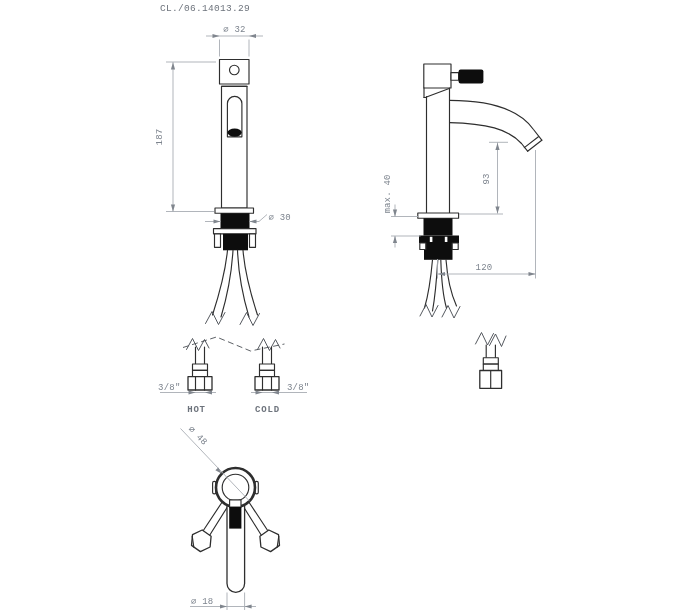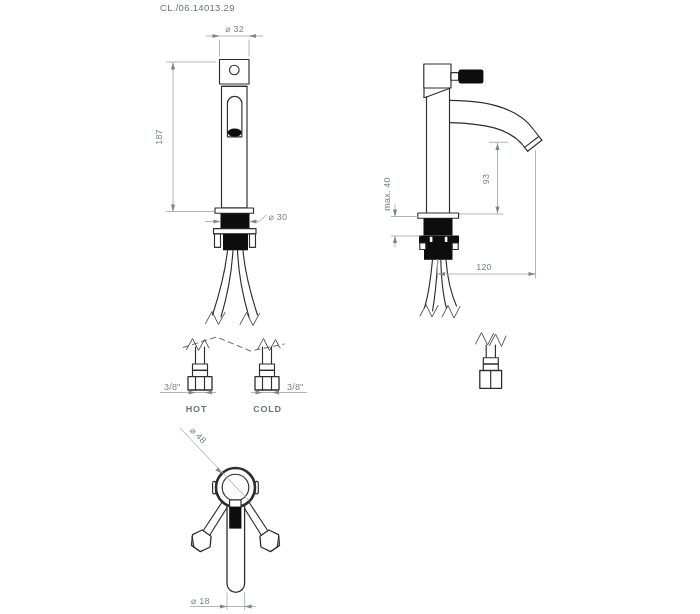--- a/index.html
+++ b/index.html
@@ -1,17 +1,17 @@
 <!DOCTYPE html>
 <html><head>
 <meta charset="utf-8">
 <style>
   html,body{margin:0;padding:0;background:#fff;}
   .stage{position:relative;width:700px;height:614px;background:var(--bg,#fff);overflow:hidden;
-         font-family:Liberation Sans, sans-serif;}
+         font-family:Liberation Mono, monospace;}
   svg{display:block}
   .ol  {stroke:var(--line,#2e2e2e);fill:none;stroke-width:1.15;stroke-linecap:round;stroke-linejoin:round;}
   .olf {stroke:var(--line,#2e2e2e);fill:#ffffff;stroke-width:1.15;stroke-linejoin:round;}
   .olf2{stroke:var(--line,#2e2e2e);fill:#ffffff;stroke-width:1.3;stroke-linejoin:round;}
   .thick{stroke:var(--line,#2e2e2e);fill:#ffffff;stroke-width:2.6;}
   .blk {fill:var(--black,#0d0d0d);stroke:none;}
   .dim {stroke:var(--dim,#a8adb3);fill:none;stroke-width:0.9;}
   .arr {fill:var(--arrow,#80868e);stroke:none;}
   .brk {stroke:#4b4f55;fill:none;stroke-width:0.95;stroke-linejoin:round;stroke-linecap:round;}
   .dsh {stroke:#4b4f55;fill:none;stroke-width:0.9;stroke-dasharray:6 3.5;stroke-linejoin:round;}

